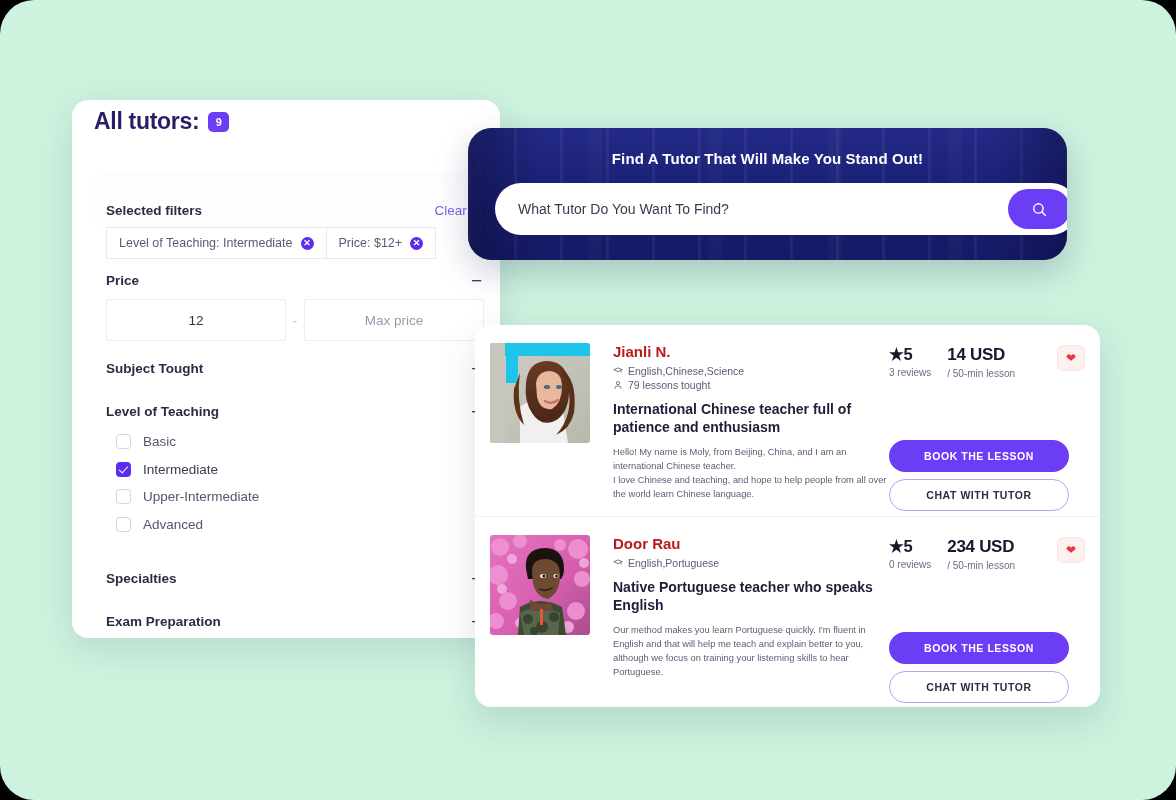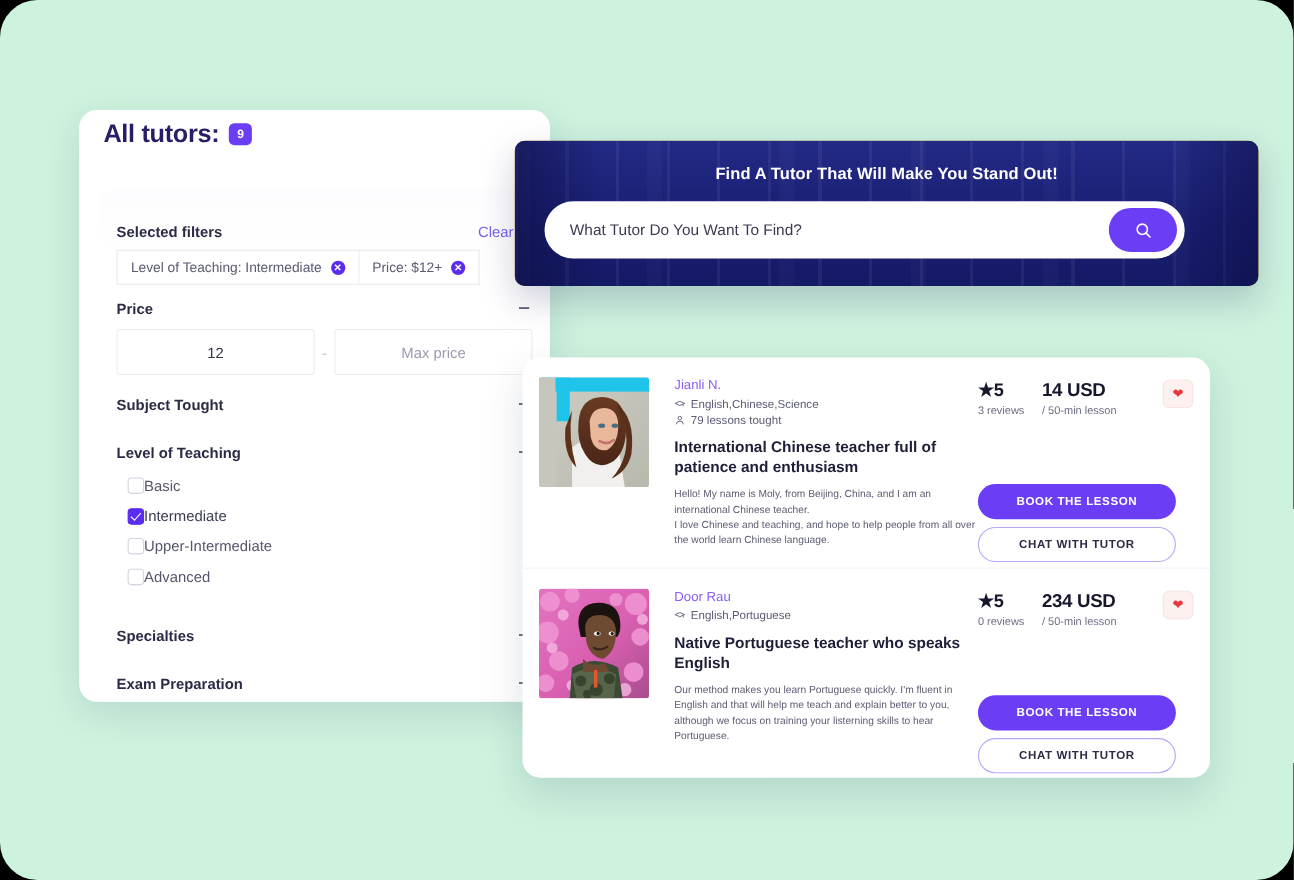--- a/index.html
+++ b/index.html
@@ -143,20 +143,21 @@
     outline: none;
     background: #fff;
   }
   .price-input::placeholder { color: #9a9ab0; }
   .price-dash { color: #bdbdcd; padding: 0 7px; font-size: 13px; }
 
   .check-list { padding: 2px 0 12px 10px; }
   .check-item {
     display: flex;
     align-items: center;
+    gap: 12px;
     height: 27.5px;
     cursor: pointer;
   }
   .cbox {
     width: 15px; height: 15px;
     border: 1.4px solid #d3d3e0;
     border-radius: 3.5px;
     background: #fff;
     flex: 0 0 auto;
     position: relative;
@@ -174,25 +175,25 @@
   .check-label { font-size: 13.5px; color: #55556c; }
   .check-item.active .check-label { color: #3a3a52; }
 
   .collapsed-head { margin-top: 13px; }
 
   
   #search-panel {
     position: absolute;
     left: 468px;
     top: 128px;
-    width: 676px;
+    width: 599px;
     height: 132px;
-    border-radius: 9px;
+    border-radius: 24px;
     overflow: hidden;
-    background: #a16207;
+    background: #15803d;
     box-shadow: 0 12px 32px rgba(30, 35, 90, 0.22);
   }
   .hero-bg {
     position: absolute; inset: 0;
     background:
       linear-gradient(90deg, rgba(10,12,60,0.55) 0%, rgba(10,12,60,0) 12%, rgba(10,12,60,0) 88%, rgba(10,12,60,0.45) 100%),
       repeating-linear-gradient(90deg,
         rgba(255,255,255,0.055) 0px, rgba(255,255,255,0.055) 3px,
         rgba(255,255,255,0.00) 3px, rgba(255,255,255,0.00) 46px),
       repeating-linear-gradient(90deg,
@@ -267,23 +268,23 @@
     width: 100px; height: 100px;
     border-radius: 3px;
     flex: 0 0 auto;
     overflow: hidden;
     position: relative;
   }
   .avatar svg { display: block; }
 
   .tutor-main { flex: 1; padding-left: 23px; padding-top: 0; }
   .tutor-name {
-    font-size: 12px;
-    font-weight: normal;
-    color: #8b5cf6;
+    font-size: 15px;
+    font-weight: bold;
+    color: #b91c1c;
     margin-bottom: 5px;
   }
   .meta-line {
     display: flex; align-items: center; gap: 5px;
     font-size: 10.5px; color: #5b5b74;
     margin-bottom: 2px;
   }
   .meta-ico { width: 10px; height: 10px; display: inline-block; flex: 0 0 auto; }
   .tutor-headline {
     font-size: 14px;

